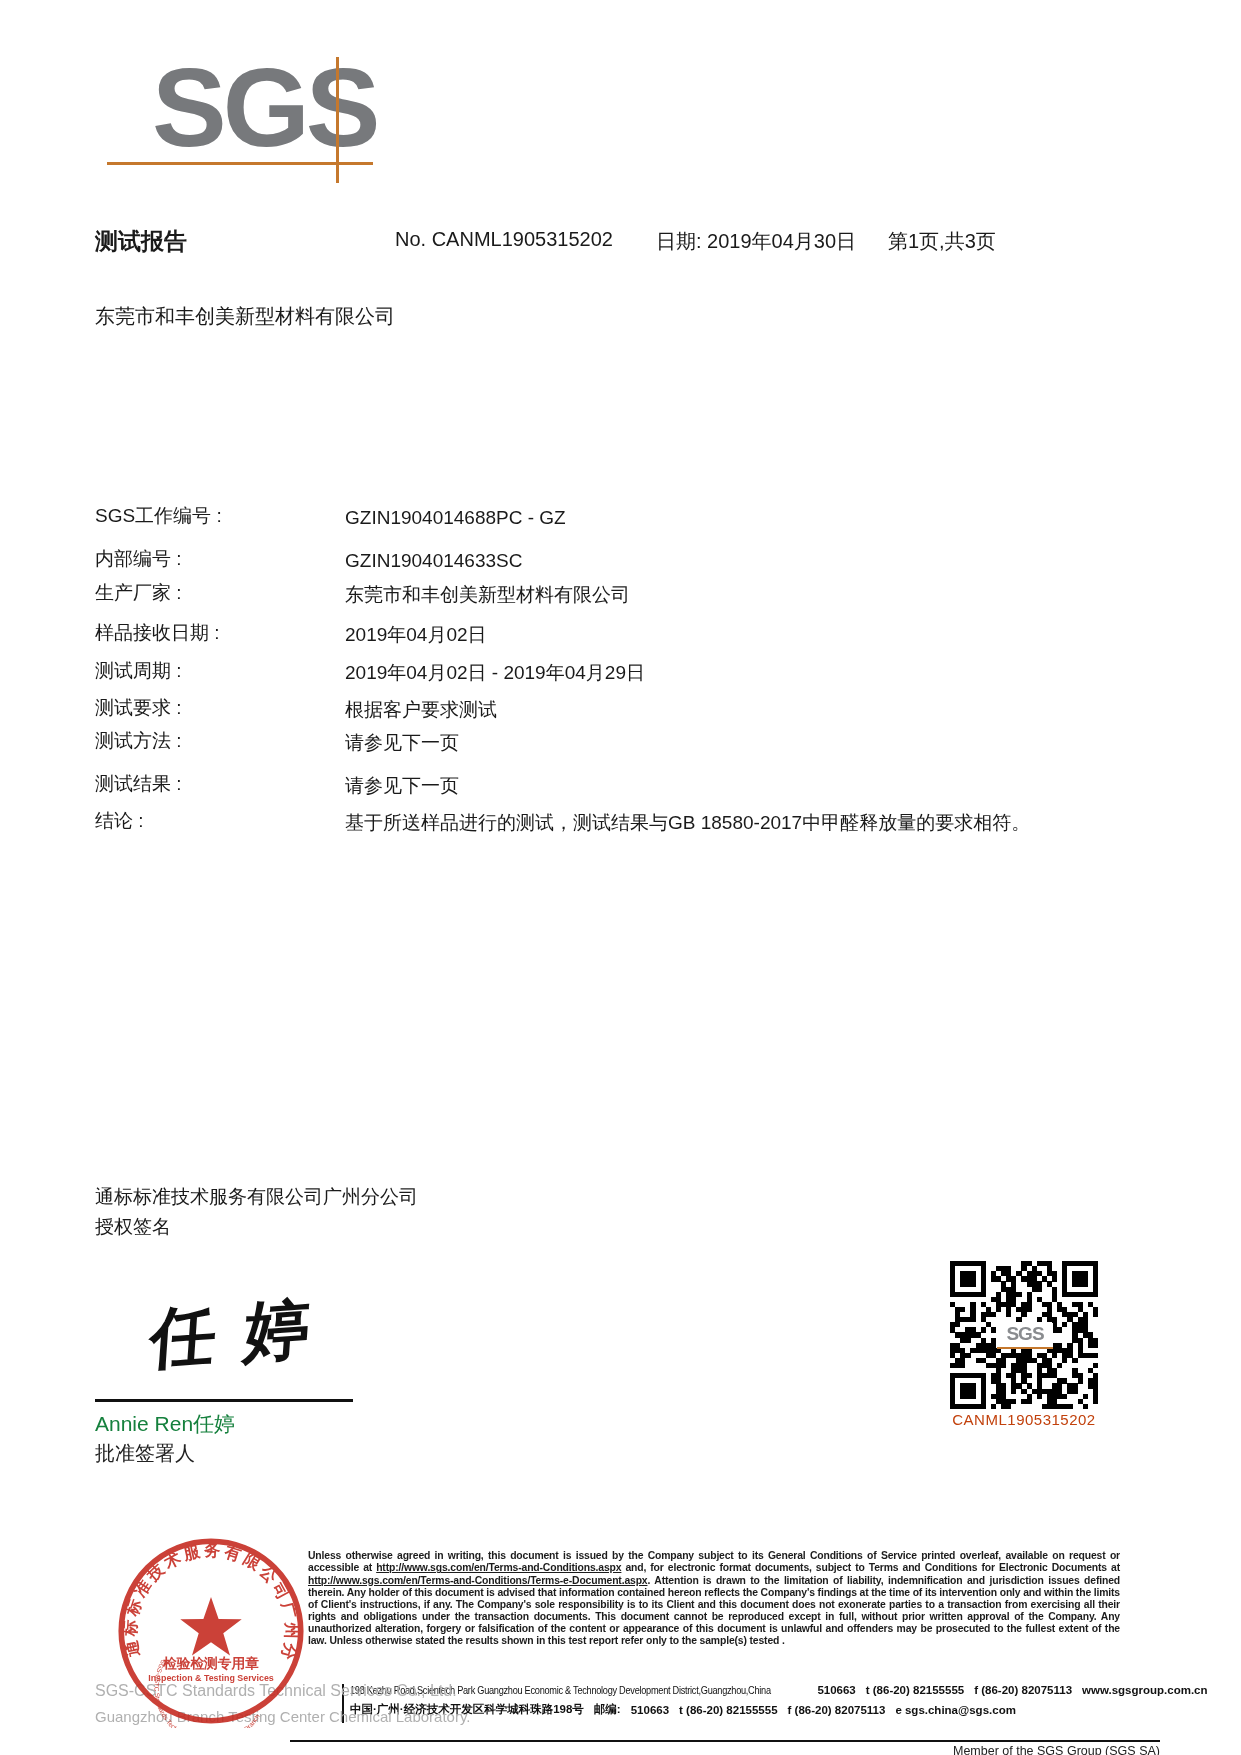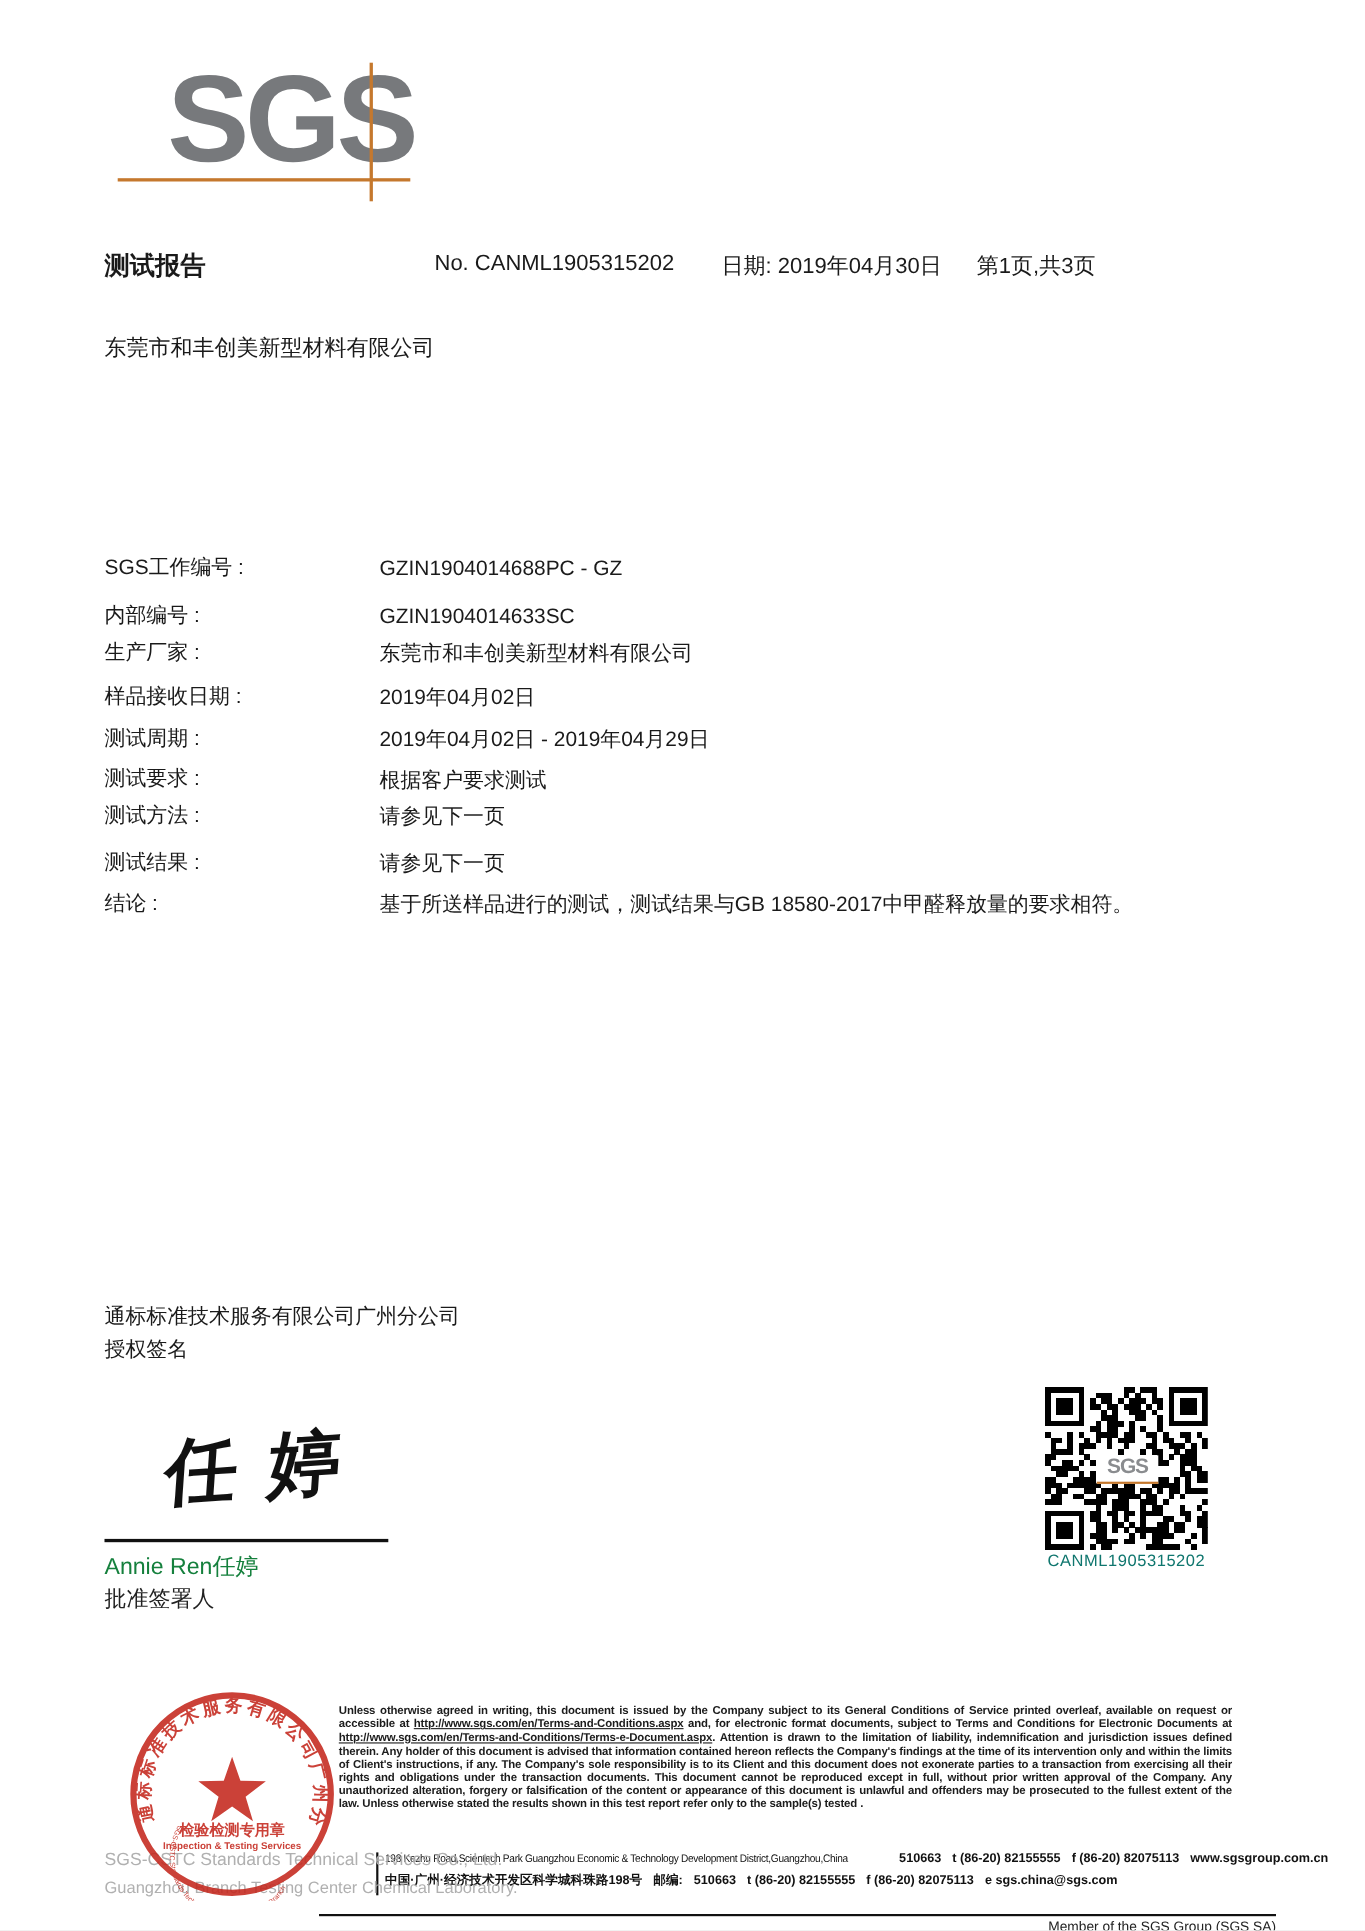--- a/index.html
+++ b/index.html
@@ -42,21 +42,21 @@
   .sig-name{position:absolute;left:95px;top:1410px;font-size:21px;color:#15803d;}
   .sig-role{position:absolute;left:95px;top:1440px;font-size:20px;color:#222;}
   
   .qr{position:absolute;left:950px;top:1261px;width:148px;}
   .qr svg{display:block;width:148px;height:148px;}
   .qr-logo{
     position:absolute;left:47px;top:62px;width:56px;height:24px;background:#fff;
     text-align:center;font-size:19px;font-weight:bold;color:#8a8c8f;line-height:22px;
     border-bottom:2px solid #c5782d;letter-spacing:-1px;
   }
-  .qr-caption{margin-top:2px;text-align:center;font-size:15px;color:#0f766e;letter-spacing:.5px;}
+  .qr-caption{margin-top:2px;text-align:center;font-size:15px;color:#c2410c;letter-spacing:.5px;}
   
   .stamp{position:absolute;left:114px;top:1534px;width:194px;height:194px;opacity:.88;z-index:5;}
   
   .gray-co1{position:absolute;left:95px;top:1682px;font-size:16px;color:#b0b0b0;z-index:1;white-space:nowrap;}
   .gray-co2{position:absolute;left:95px;top:1708px;font-size:15px;color:#b0b0b0;z-index:1;white-space:nowrap;}
   .legal{
     position:absolute;left:308px;top:1540px;width:812px;font-size:10.4px;line-height:1.16;
     text-align:justify;color:#1c1c1c;font-weight:bold;letter-spacing:-0.15px;
   }
   .legal .url{text-decoration:underline;}

